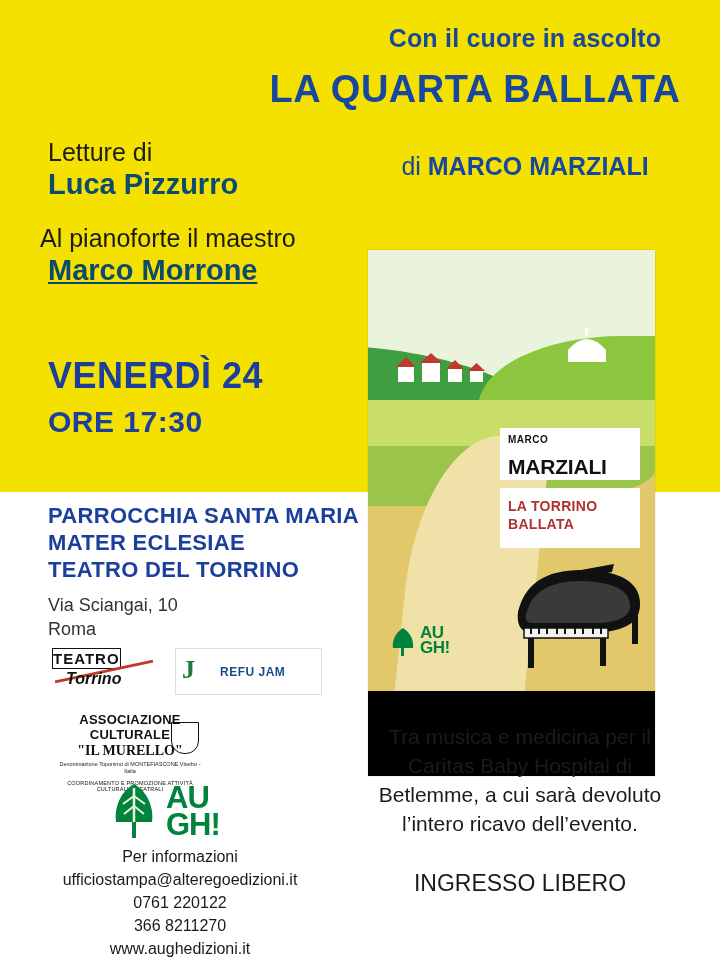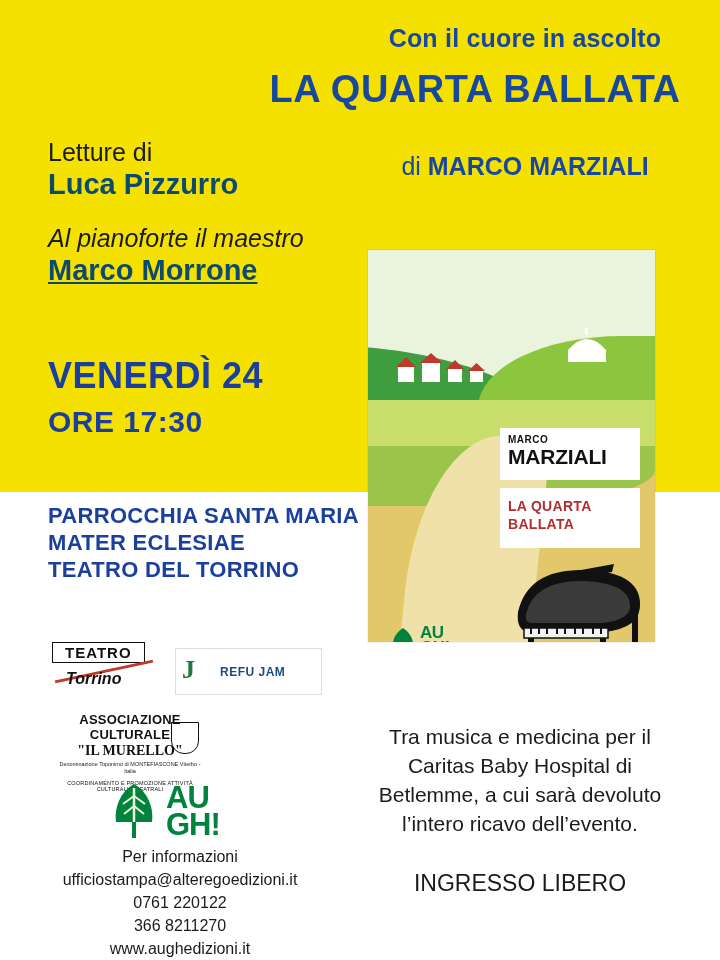--- a/index.html
+++ b/index.html
@@ -75,21 +75,21 @@
     font-weight: normal;
   }
   .credit-name {
     position: absolute;
     font-size: 29px;
     color: #0c4a6e;
     font-weight: bold;
   }
   #letture-label { left: 48px; top: 138px; }
   #letture-name  { left: 48px; top: 168px; }
-  #piano-label   { left: 48px; top: 224px; font-style: italic; }
+  #piano-label   { left: 40px; top: 224px; }
   #piano-name    { left: 48px; top: 254px; text-decoration: underline; }
 
   .date-block {
     position: absolute;
     left: 48px;
     top: 355px;
     color: #1a3f9c;
     font-weight: bold;
     font-size: 36px;
     line-height: 42px;
@@ -124,27 +124,27 @@
   .logo-teatro {
     position: absolute;
     left: 48px;
     top: 640px;
     width: 115px;
     height: 56px;
   }
   .logo-teatro .tt-word {
     position: absolute;
     left: 4px;
-    top: 2px;
+    top: 8px;
     font-size: 15px;
     font-weight: bold;
     letter-spacing: 1px;
     color: #111;
     border: 1.5px solid #111;
-    padding: 1px 12px;
+    padding: 1px 0;
   }
   .logo-teatro .tt-word2 {
     position: absolute;
     left: 18px;
     top: 30px;
     font-size: 16px;
     font-style: italic;
     font-weight: bold;
     color: #111;
   }
@@ -263,40 +263,40 @@
     line-height: 23px;
     color: #1b1b1b;
   }
 
   
   .book {
     position: absolute;
     left: 368px;
     top: 250px;
     width: 287px;
-    height: 392px;
+    height: 526px;
     background: #000000;
     overflow: hidden;
     box-shadow: 0 0 1px rgba(0,0,0,0.3);
   }
   .bk-sky { position:absolute; left:0; top:0; width:287px; height:150px; background:#eaf3dc; }
   .bk-hill-dark { position:absolute; left:-40px; top:96px; width:250px; height:120px; background:#3f9e3f; border-radius:0 100% 0 0; }
   .bk-hill-mid { position:absolute; left:110px; top:86px; width:240px; height:120px; background:#8cc63e; border-radius:60% 0 0 0; }
   .bk-hill-light { position:absolute; left:0px; top:150px; width:300px; height:80px; background:#c8dd6a; }
   .bk-field { position:absolute; left:0; top:196px; width:287px; height:245px; background:#e2c86a; }
   .bk-field2 { position:absolute; left:0; top:196px; width:287px; height:60px; background:#9bc44a; border-radius:0 0 60% 0; }
   .bk-road { position:absolute; left:40px; top:186px; width:130px; height:255px; background:#f0e1a8; border-radius:60% 20% 0 0; transform: skewX(-6deg); }
   .bk-dome { position:absolute; left:196px; top:78px; width:46px; height:34px; }
   .bk-village { position:absolute; left:26px; top:98px; width:100px; height:36px; }
   .bk-title-box1 {
     position: absolute; left: 132px; top: 178px; width: 140px; height: 52px;
     background: #ffffff; padding: 6px 0 0 8px; box-sizing: border-box;
   }
   .bk-title-box1 .small { font-size: 10px; font-weight: bold; color:#111; letter-spacing:0.5px;}
-  .bk-title-box1 .big { font-size: 21px; font-weight: bold; color:#111; letter-spacing:-0.2px; margin-top:0;}
+  .bk-title-box1 .big { font-size: 21px; font-weight: bold; color:#111; letter-spacing:-0.2px; margin-top:10px;}
   .bk-title-box2 {
     position: absolute; left: 132px; top: 238px; width: 140px; height: 60px;
     background: #ffffff; padding: 9px 0 0 8px; box-sizing: border-box;
   }
   .bk-title-box2 div { font-size: 14px; font-weight: bold; color:#b03030; line-height:18px; letter-spacing:0.3px;}
   .bk-piano { position: absolute; left: 140px; top: 300px; width: 150px; height: 120px; }
   .bk-augh { position: absolute; left: 22px; top: 375px; width: 78px; height: 36px; }
   .bk-augh .leaf2 { position:absolute; left:0; top:2px; width:26px; height:30px; }
   .bk-augh .word2 { position:absolute; left:30px; top:0px; font-size:17px; line-height:15px; font-weight:bold; color:#00843d; letter-spacing:-0.5px;}
 
@@ -343,20 +343,24 @@
     <div>VENERDÌ 24</div>
     <span class="time">ORE 17:30</span>
   </div>
 
   <div class="venue">
     <div>PARROCCHIA SANTA MARIA</div>
     <div>MATER ECLESIAE</div>
     <div>TEATRO DEL TORRINO</div>
   </div>
 
+  <div class="address">
+    <div>Via Sciangai, 10</div>
+    <div>Roma</div>
+  </div>
 
   <div class="logo-teatro">
     <span class="tt-word">TEATRO</span>
     <span class="tt-slash"></span>
     <span class="tt-word2">Torrino</span>
   </div>
 
   <div class="logo-refu">
     <span class="r-j">J</span>
     <span class="r-txt">REFU JAM</span>
@@ -414,21 +418,21 @@
       <path d="M52 21 L61 12 L70 21 Z" fill="#c0392b"></path>
       <rect x="76" y="22" width="13" height="12" fill="#ffffff"></rect>
       <path d="M74 23 L82.5 15 L91 23 Z" fill="#c0392b"></path>
     </svg>
 
     <div class="bk-title-box1">
       <div class="small">MARCO</div>
       <div class="big">MARZIALI</div>
     </div>
     <div class="bk-title-box2">
-      <div>LA QUARTA</div>
+      <div>LA TORRINO</div>
       <div>BALLATA</div>
     </div>
 
     <svg class="bk-piano" viewBox="0 0 150 120">
       <path d="M10 62 Q20 18 78 20 Q130 22 132 52 Q134 78 96 82 L20 82 Q8 80 10 62 Z" fill="#111111"></path>
       <path d="M18 64 Q26 30 76 31 Q120 33 122 54 Q124 70 94 73 L26 73 Q16 74 18 64 Z" fill="#3a3a3a"></path>
       <rect x="16" y="78" width="84" height="10" fill="#f2f2f2" stroke="#111" stroke-width="1.5"></rect>
       <g fill="#111">
         <rect x="22" y="78" width="2" height="6"></rect>
         <rect x="30" y="78" width="2" height="6"></rect>

